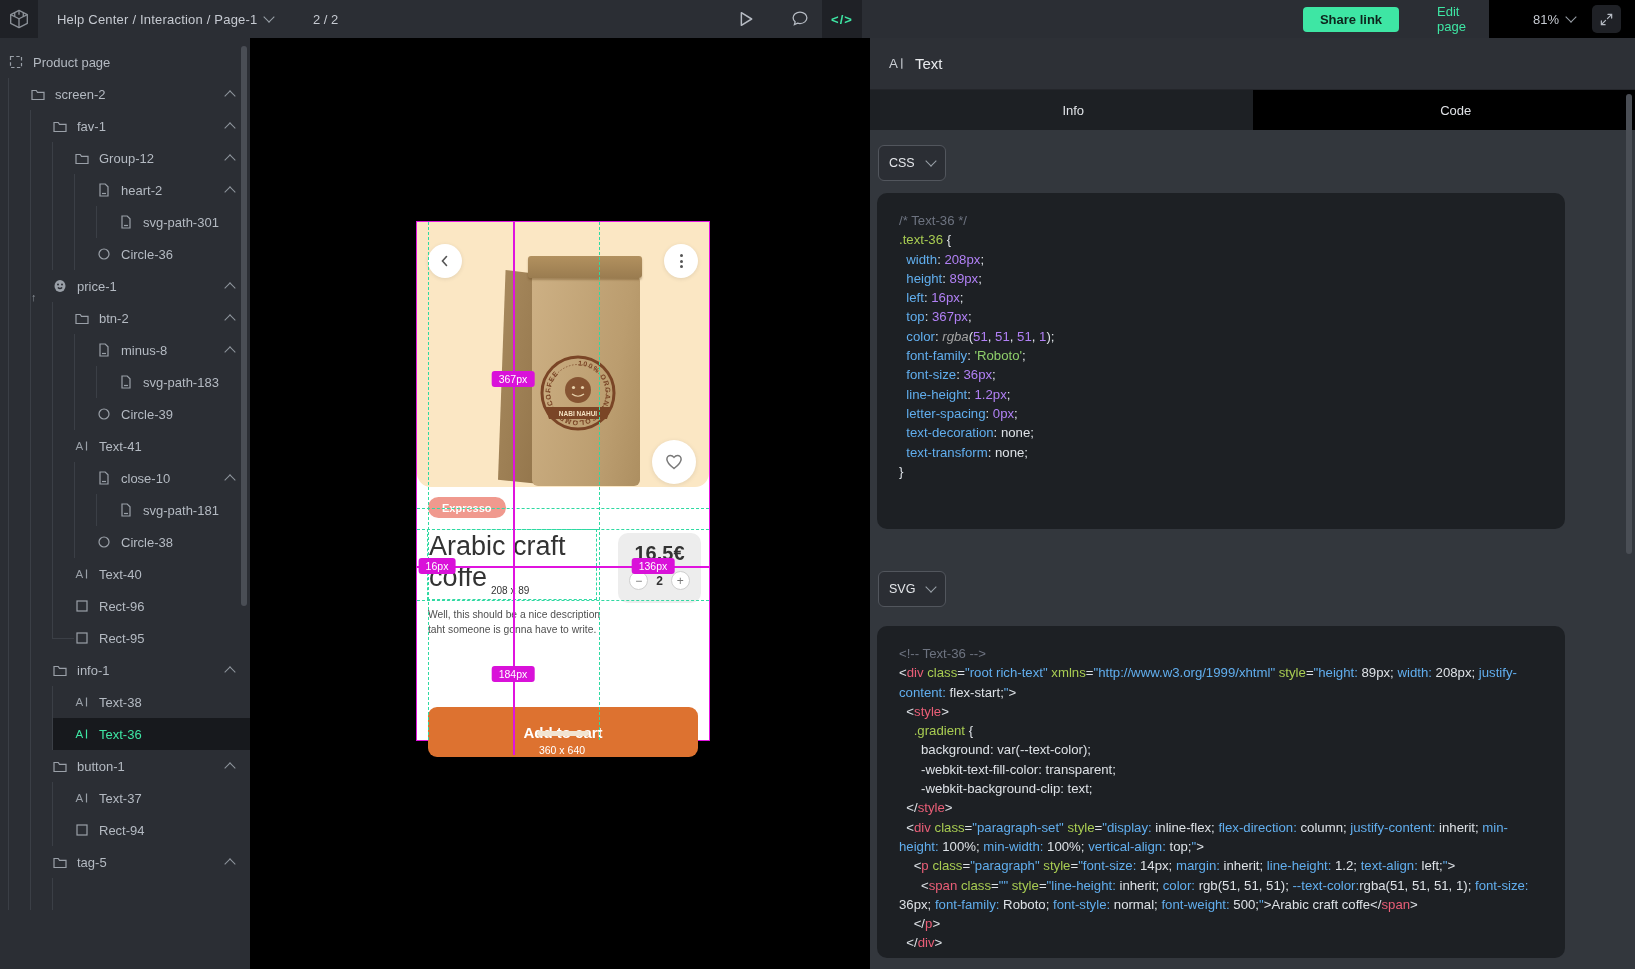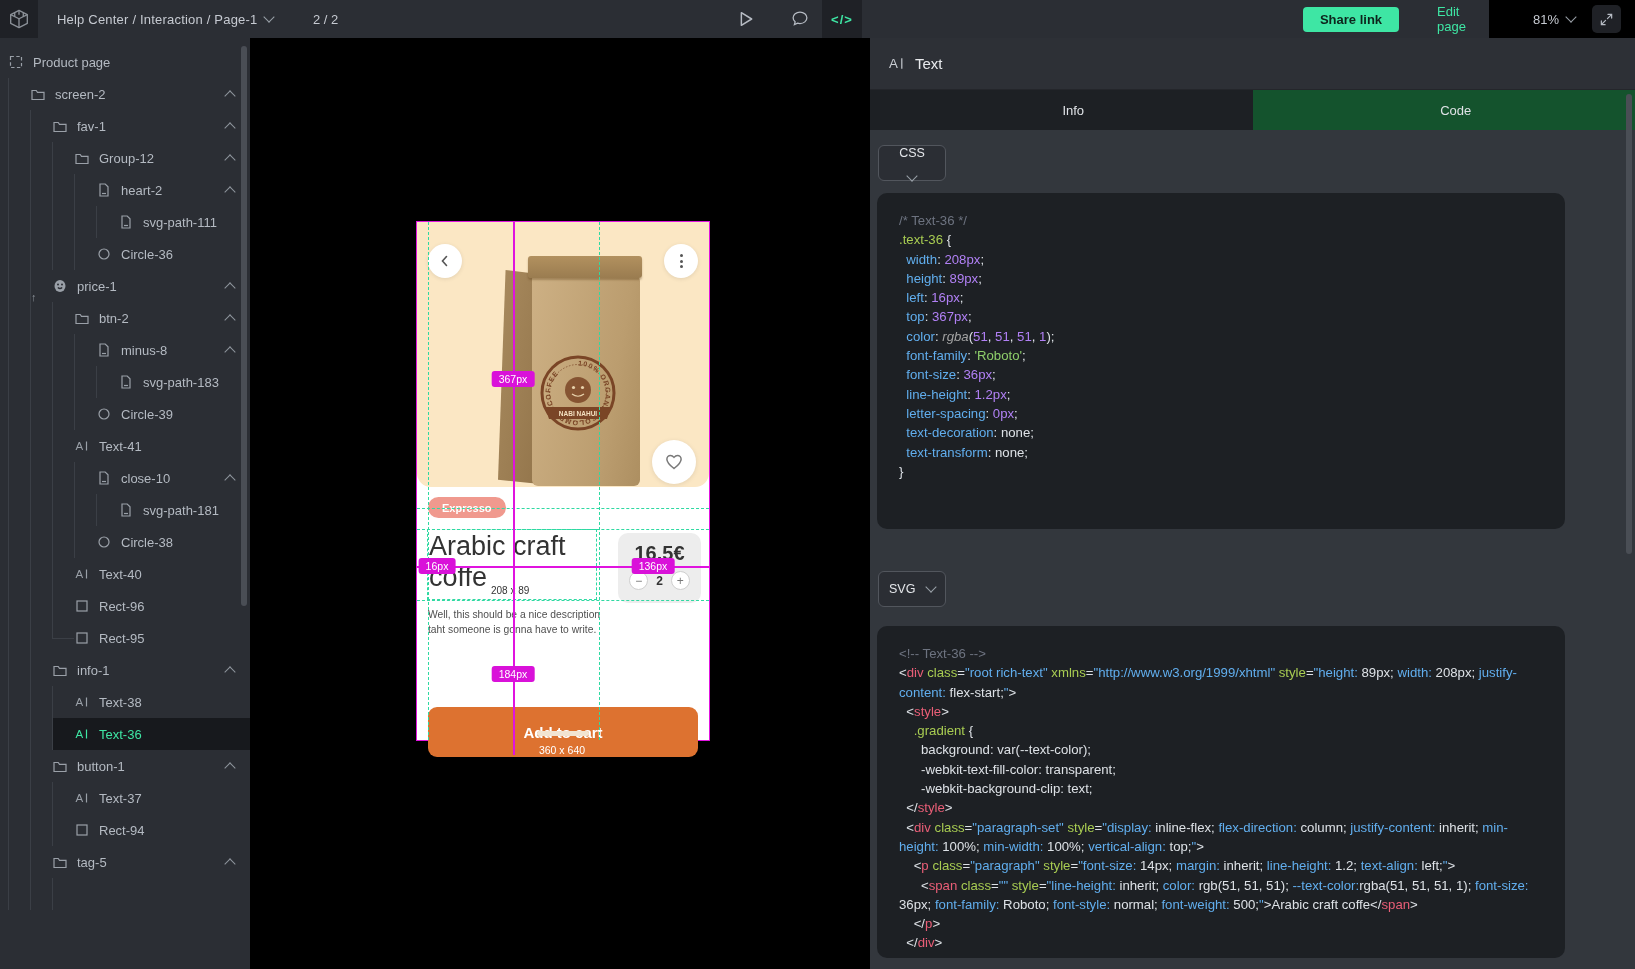--- a/index.html
+++ b/index.html
@@ -65,21 +65,21 @@
   .mlabel{position:absolute;transform:translate(-50%,-50%);background:#d911d9;color:#fff;font-size:10.5px;padding:2px 7px;border-radius:3px;z-index:8;white-space:nowrap;}
   .screen-size{position:absolute;transform:translateX(-50%);color:#fff;font-size:10.5px;z-index:8;}
   
   .panel{position:absolute;left:870px;top:38px;width:765px;height:931px;background:#33373d;z-index:20;}
   .panel-header{position:absolute;left:0;top:0;width:100%;height:52px;background:#2d3036;border-bottom:1px solid #24262b;display:flex;align-items:center;box-sizing:border-box;}
   .ph-icon{margin-left:18px;color:#c9cdd3;font-size:14px;display:flex;align-items:center;}
   .ph-label{margin-left:10px;color:#e8eaed;font-size:15px;}
   .tabs{position:absolute;left:0;top:52px;width:100%;height:40px;display:flex;}
   .tab{flex:1;display:flex;align-items:center;justify-content:center;font-size:13px;color:#dfe2e6;cursor:pointer;padding-left:24px;}
   .tab.inactive{background:#1d2024;}
-  .tab.active{background:#14532d;}
+  .tab.active{background:#000000;}
   .selbox{position:absolute;width:68px;height:36px;background:#2b2e34;border:1px solid #52565d;border-radius:6px;display:flex;align-items:center;justify-content:space-between;padding:0 10px;box-sizing:border-box;color:#e4e6ea;font-size:12.5px;cursor:pointer;}
   .codeblock{position:absolute;left:7px;width:688px;background:#1d2024;border-radius:10px;padding:18px 22px;box-sizing:border-box;overflow:hidden;}
   .cline{font-size:13.2px;line-height:19.3px;white-space:pre-wrap;word-break:break-word;color:#dde1e6;}
   .tk-c{color:#6d7380;} .tk-t{color:#dde1e6;} .tk-s{color:#a8cc52;} .tk-p{color:#61aeee;margin-top:8px;}
   .tk-v{color:#b180f5;} .tk-f{color:#a3a3a3;font-style:italic;} .tk-r{color:#8ece6a;} .tk-g{color:#ea5e77;}
   .tk-a{color:#a8cc52;} .tk-b{color:#61aeee;}
   .panel-scroll{position:absolute;right:3px;top:56px;width:6px;height:460px;background:#4a4e55;border-radius:3px;}
 </style>
 </head>
 <body>
@@ -206,21 +206,21 @@
           <span class="guide"></span>
           <span class="guide"></span>
           <span class="tbody">
             <span class="guide"></span>
             <span class="ticon">
               <svg width="16" height="16" viewBox="0 0 16 16" stroke-width="1.2">
                 <path d="M4 2h5.2L12 4.8V14H4z" fill="none" stroke="#9aa0a8"></path>
                 <path d="M6 11.5h4" stroke="#9aa0a8"></path>
               </svg>
             </span>
-            <span class="tlabel">svg-path-111</span>
+            <span class="tlabel">svg-path-301</span>
           </span>
         </div>
         <div class="trow">
           <span class="guide"></span>
           <span class="guide"></span>
           <span class="guide"></span>
           <span class="tbody">
             <span class="guide"></span>
             <span class="ticon">
               <svg width="16" height="16" viewBox="0 0 16 16" stroke-width="1.2">
@@ -603,21 +603,21 @@
             <path d="M13 3 v10" stroke="#c9cdd3" stroke-width="1.1"></path>
           </svg>
       </span>
       <span class="ph-label">Text</span>
     </div>
     <div class="tabs">
       <div class="tab inactive">Info</div>
       <div class="tab active">Code</div>
     </div>
 
-    <div class="selbox" style="left:8px;top:107px;flex-direction:column;">
+    <div class="selbox" style="left:8px;top:107px;">
       <span>CSS</span>
       <span class="chev" style="margin-left:0;"></span>
     </div>
     <div class="codeblock" style="top:155px;height:336px;" id="css-code">
         <div class="cline"><span class="tk-c">/* Text-36 */</span></div>
         <div class="cline"><span class="tk-s">.text-36</span><span class="tk-t"> {</span></div>
         <div class="cline"><span class="tk-t">  </span><span class="tk-p">width</span><span class="tk-t">: </span><span class="tk-v">208px</span><span class="tk-t">;</span></div>
         <div class="cline"><span class="tk-t">  </span><span class="tk-p">height</span><span class="tk-t">: </span><span class="tk-v">89px</span><span class="tk-t">;</span></div>
         <div class="cline"><span class="tk-t">  </span><span class="tk-p">left</span><span class="tk-t">: </span><span class="tk-v">16px</span><span class="tk-t">;</span></div>
         <div class="cline"><span class="tk-t">  </span><span class="tk-p">top</span><span class="tk-t">: </span><span class="tk-v">367px</span><span class="tk-t">;</span></div>

